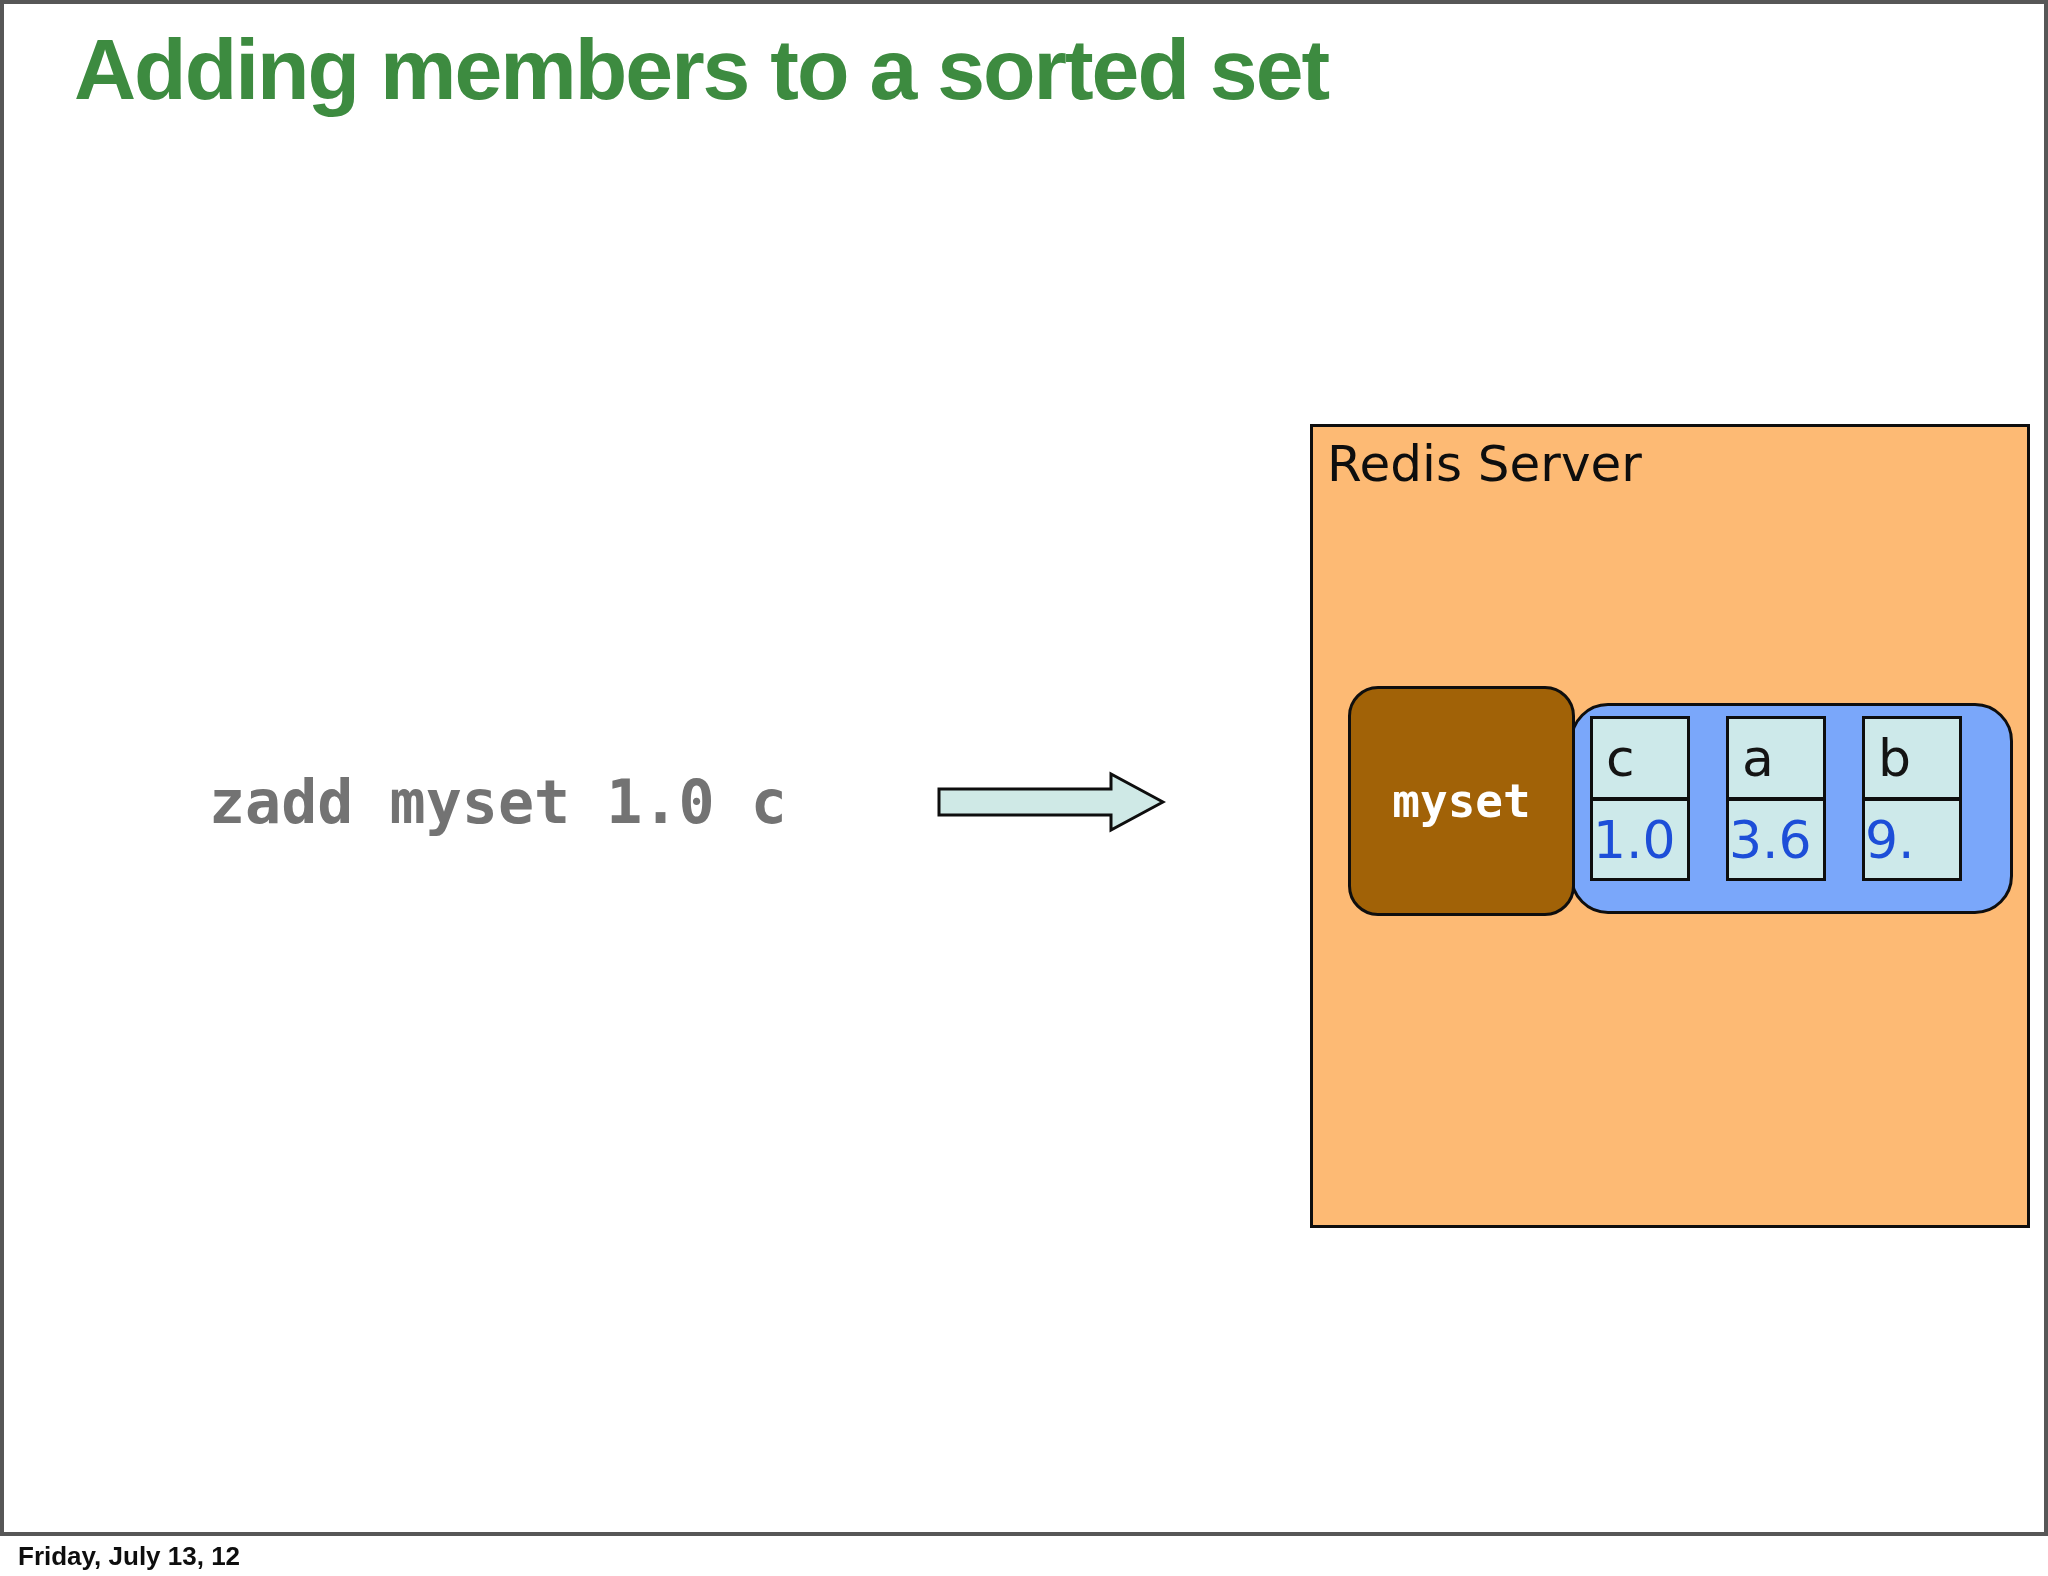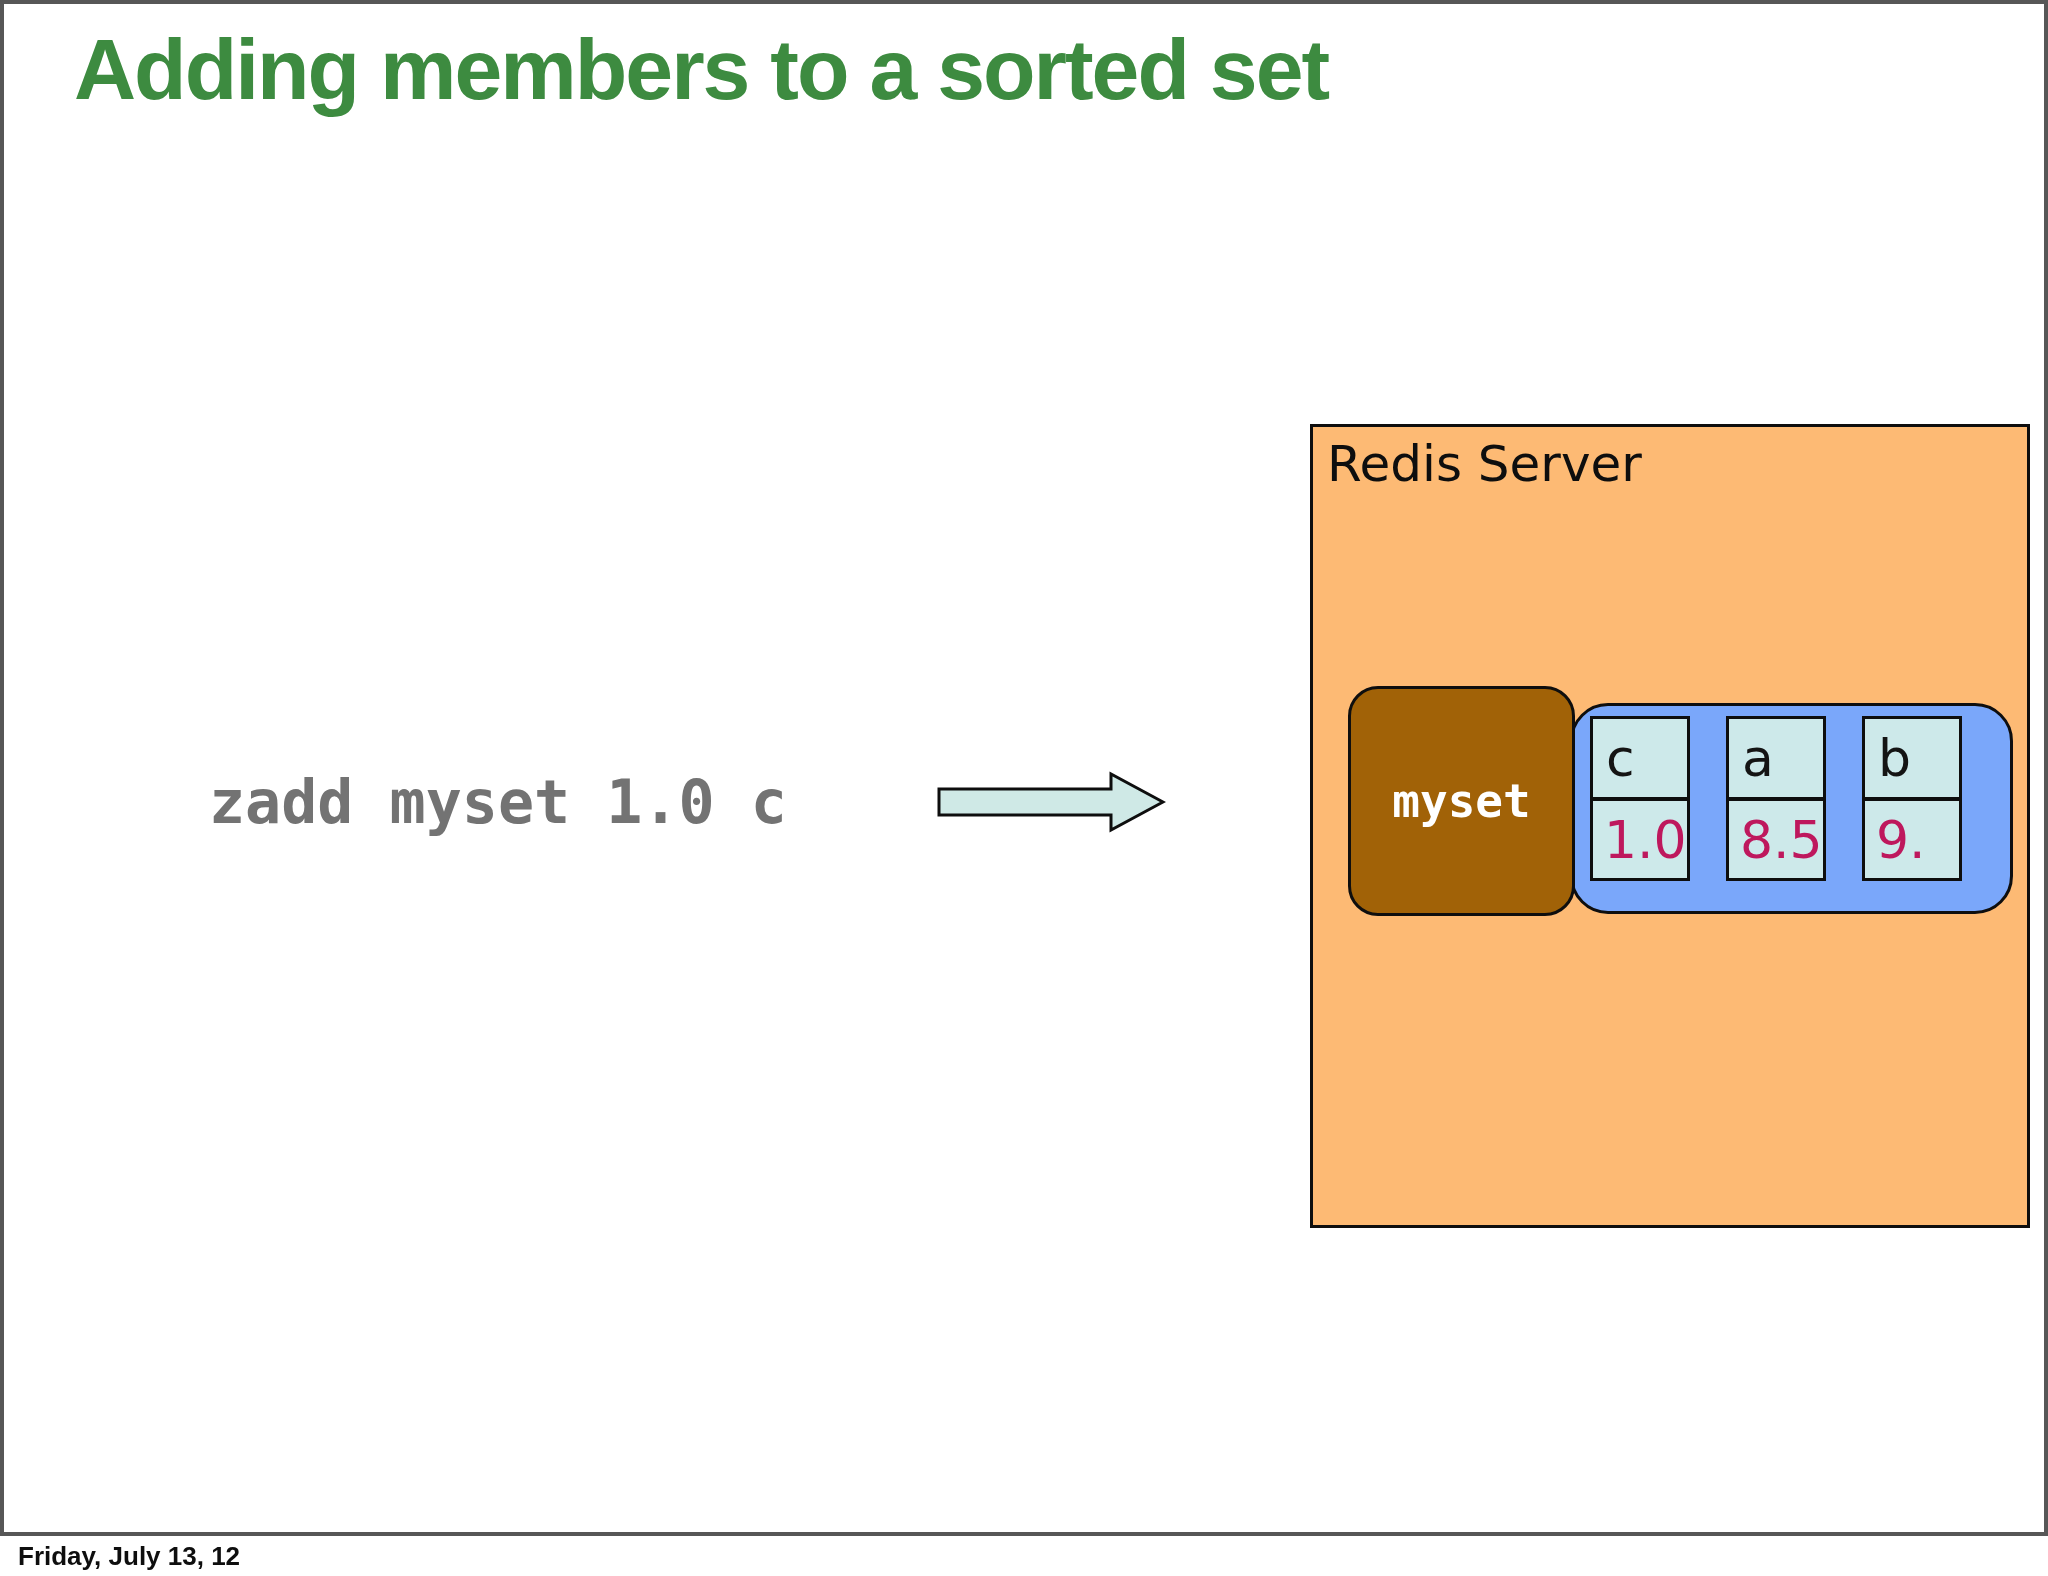--- a/index.html
+++ b/index.html
@@ -114,24 +114,24 @@
     padding-left: 13px;
     font-family: "DejaVu Sans", sans-serif;
     font-size: 52px;
     color: #141414;
     border-bottom: 4px solid #0e0e0e;
   }
   .score-cell {
     flex: 1;
     display: flex;
     align-items: center;
-    padding-left: 11px;
+    padding-left: 0;
     font-family: "DejaVu Sans", sans-serif;
     font-size: 52px;
-    color: #be185d;
+    color: #1d4ed8;
     overflow: hidden;
     white-space: nowrap;
   }
   .slide-footer {
     position: absolute;
     left: 18px; top: 1541px;
     font-size: 26px;
     color: #0e0e0e;
     white-space: nowrap;
     font-weight: bold;
@@ -164,21 +164,21 @@
 
   <div class="set-container">
 
     <div class="member-box">
       <div class="member-cell">c</div>
       <div class="score-cell">1.0</div>
     </div>
 
     <div class="member-box">
       <div class="member-cell">a</div>
-      <div class="score-cell">8.5</div>
+      <div class="score-cell">3.6</div>
     </div>
 
     <div class="member-box">
       <div class="member-cell">b</div>
       <div class="score-cell">9.</div>
     </div>
 
   </div>
 
   <div class="slide-footer">Friday, July 13, 12</div>

